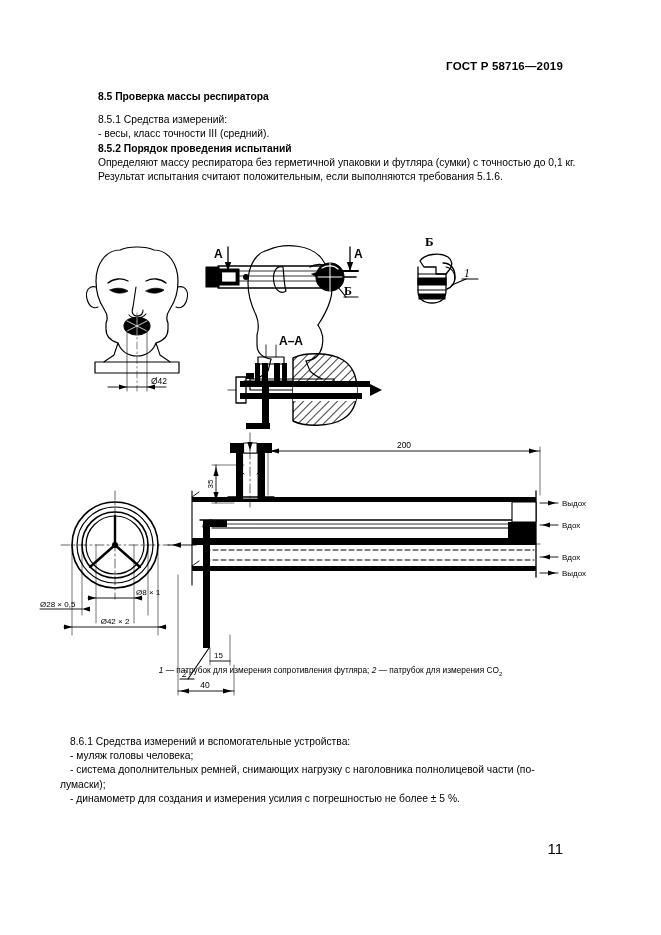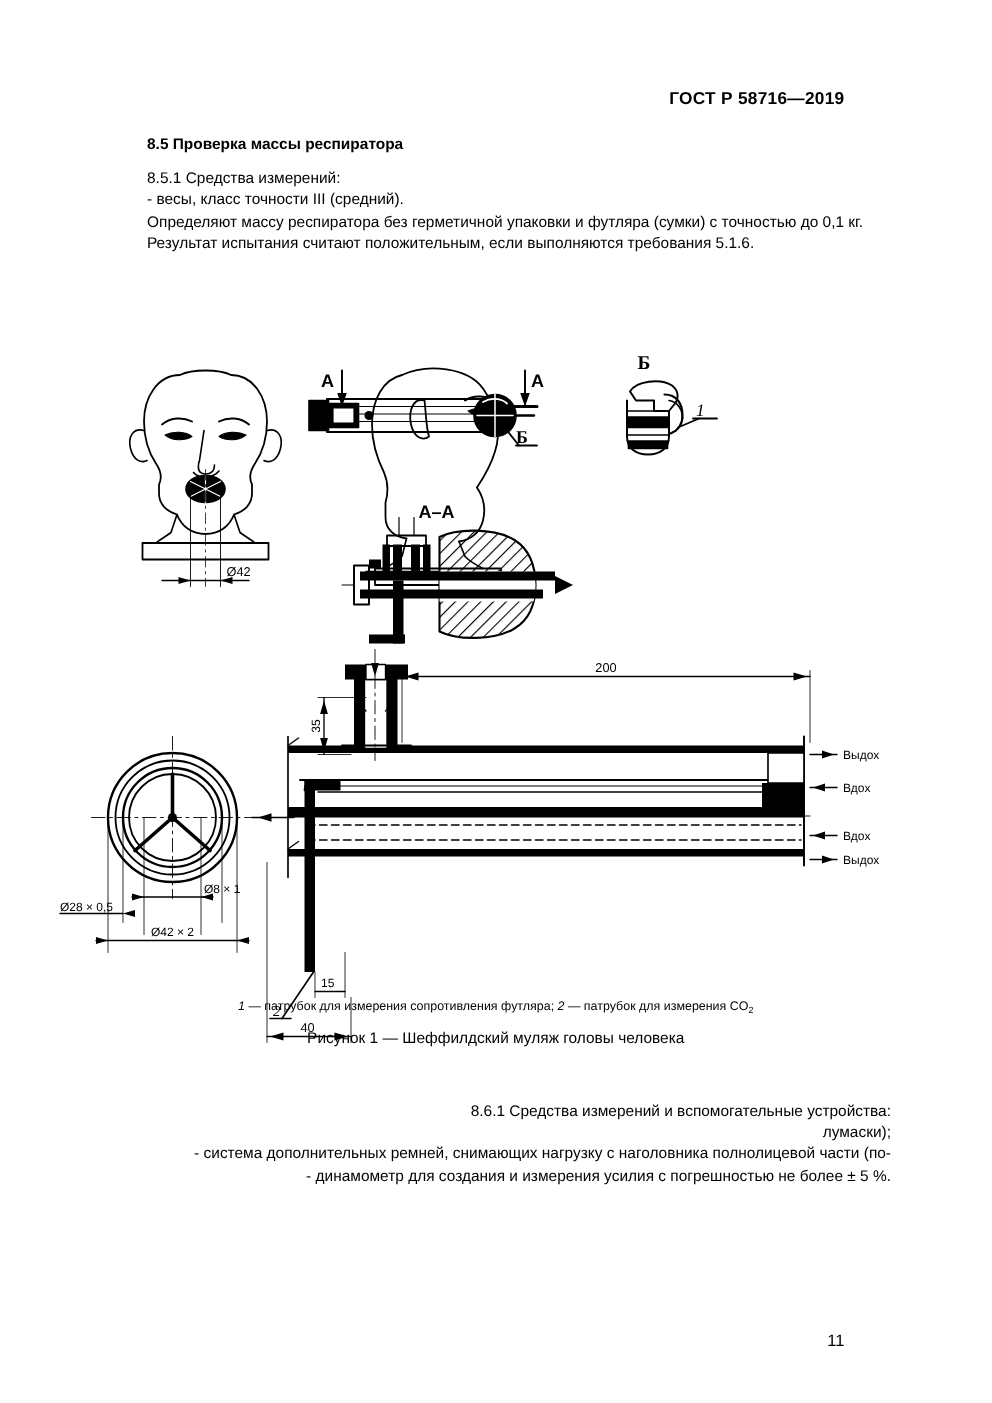--- a/index.html
+++ b/index.html
@@ -23,37 +23,37 @@
     top: 60px;
     right: 58px;
     font-size: 11.5px;
     font-weight: bold;
     letter-spacing: 0.2px;
     white-space: nowrap;
   }
   .pageno {
     position: absolute;
     right: 58px;
-    top: 888px;
-    font-size: 11px;
+    top: 840px;
+    font-size: 15px;
   }
   .txtblock {
     position: absolute;
     left: 70px;
     width: 524px;
     font-size: 10.3px;
     line-height: 14.2px;
   }
   .b { font-weight: bold; }
   .t-sec85 { top: 90px; }
   .t-sec85 .line { white-space: nowrap; margin-left: 28px; }
   .t-body { margin-top: 9px; }
   .t-sec86 { top: 724px; }
   .t-sec86 .head { width: 500px; }
-  .t-sec86 .list { margin-top: 11px; text-align: right; }
+  .t-sec86 .list { margin-top: 11px; }
   .hang { margin-left: -10px; }
 
   
   #figure {
     position: absolute;
     left: 0;
     top: 195px;
     width: 661px;
     height: 510px;
   }
@@ -83,20 +83,21 @@
 
 <div id="page">
 
   <div class="hdr">ГОСТ Р 58716—2019</div>
 
   <div class="txtblock t-sec85">
     <div class="line b">8.5 Проверка массы респиратора</div>
     <div class="t-body">
       <div class="line">8.5.1 Средства измерений:</div>
       <div class="line">-  весы, класс точности III (средний).</div>
+      <div class="line b">8.5.2 Порядок проведения испытаний</div>
       <div class="line">Определяют массу респиратора без герметичной упаковки и футляра (сумки) с точностью до 0,1 кг.</div>
       <div class="line">Результат испытания считают положительным, если выполняются требования 5.1.6.</div>
     </div>
   </div>
 
   <div id="figure">
     <svg width="661" height="510" viewBox="0 0 661 510" xmlns="http://www.w3.org/2000/svg">
       <g fill="none" stroke="#000" stroke-width="1.1" stroke-linecap="round" stroke-linejoin="round">
 
         <g>
@@ -385,26 +386,26 @@
           </g>
         </g>
       </g>
     </svg>
   </div>
 
   <div class="caption-notes">
     <i>1</i><span> — патрубок для измерения сопротивления футляра; </span><i>2</i><span> — патрубок для измерения CO</span><sub>2</sub>
   </div>
 
-  <div class="caption-title">Рисунок 1 — Шеффилдский муляж головы человека</div>
 
   <div class="txtblock t-sec86">
     <div class="list">
       <div class="line">8.6.1 Средства измерений и вспомогательные устройства:</div>
+      <div class="line">- муляж головы человека;</div>
+      <div class="line">- система дополнительных ремней, снимающих нагрузку с наголовника полнолицевой части (по-</div>
       <div class="line hang">лумаски);</div>
-      <div class="line">- система дополнительных ремней, снимающих нагрузку с наголовника полнолицевой части (по-</div>
       <div class="line">- динамометр для создания и измерения усилия с погрешностью не более ± 5 %.</div>
     </div>
   </div>
 
   <div class="pageno">11</div>
 
 </div>
 
 </body></html>

